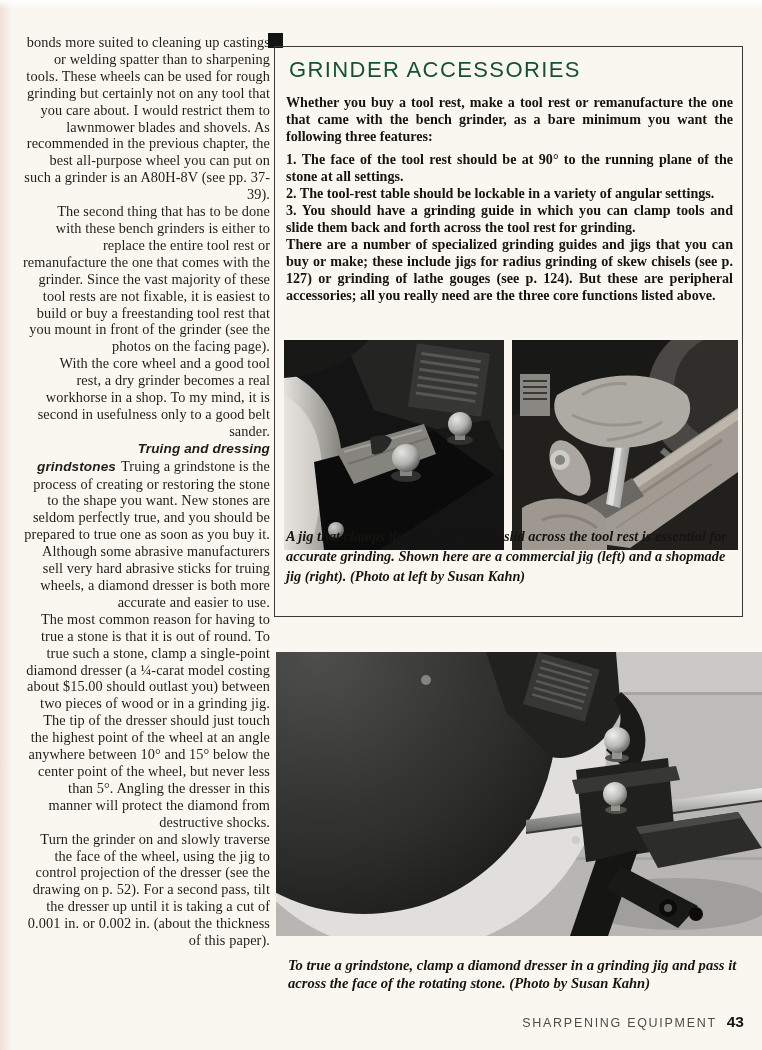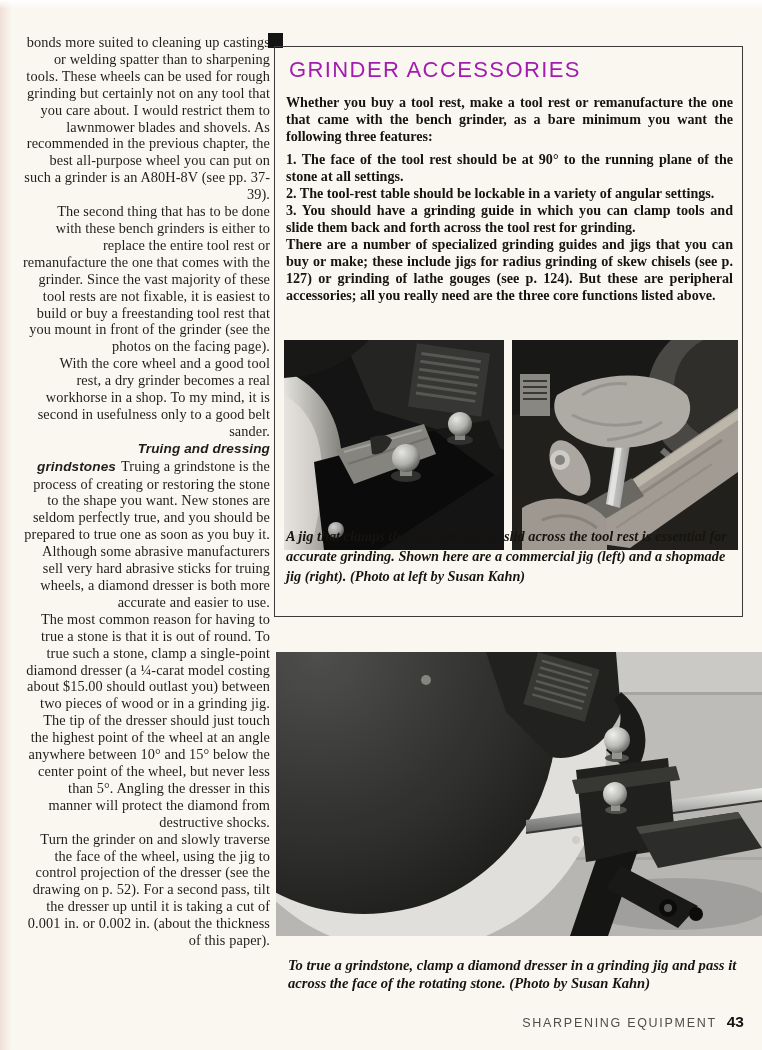--- a/index.html
+++ b/index.html
@@ -22,21 +22,21 @@
   .truing { margin-top:19px; }
   .runin { font-family:"Liberation Sans", sans-serif; font-style:italic;
     font-weight:600; font-size:13.6px; padding-right:5px; }
 
   
   .corner { position:absolute; left:268px; top:33px; width:15px; height:15px; background:#141414; }
   .box { position:absolute; left:274px; top:46px; width:469px; height:571px;
     border:1.6px solid #3b3a38; box-sizing:border-box; }
   .box-title { position:absolute; left:289px; top:57px; margin:0;
     font-family:"Liberation Sans", sans-serif; font-weight:300; font-size:22px;
-    letter-spacing:1.4px; color:#a21caf; }
+    letter-spacing:1.4px; color:#14532d; }
   .boxflow { position:absolute; left:286px; top:94px; width:447px; }
   .boxflow p { margin:0; font-weight:bold; font-size:14.1px; line-height:17px;
     text-align:justify; color:#161310; }
   .boxflow p.mlist { margin-top:6px; }
   .boxflow p.mclose { margin-top:0; }
   .photorow-a { position:absolute; left:284px; top:340px; width:220px; height:210px; }
   .photorow-b { position:absolute; left:512px; top:340px; width:226px; height:210px; }
   .boxcap { position:absolute; left:286px; top:526px; width:445px; margin:0;
     font-weight:bold; font-style:italic; font-size:14.3px; line-height:20px; color:#17130f; }
 

